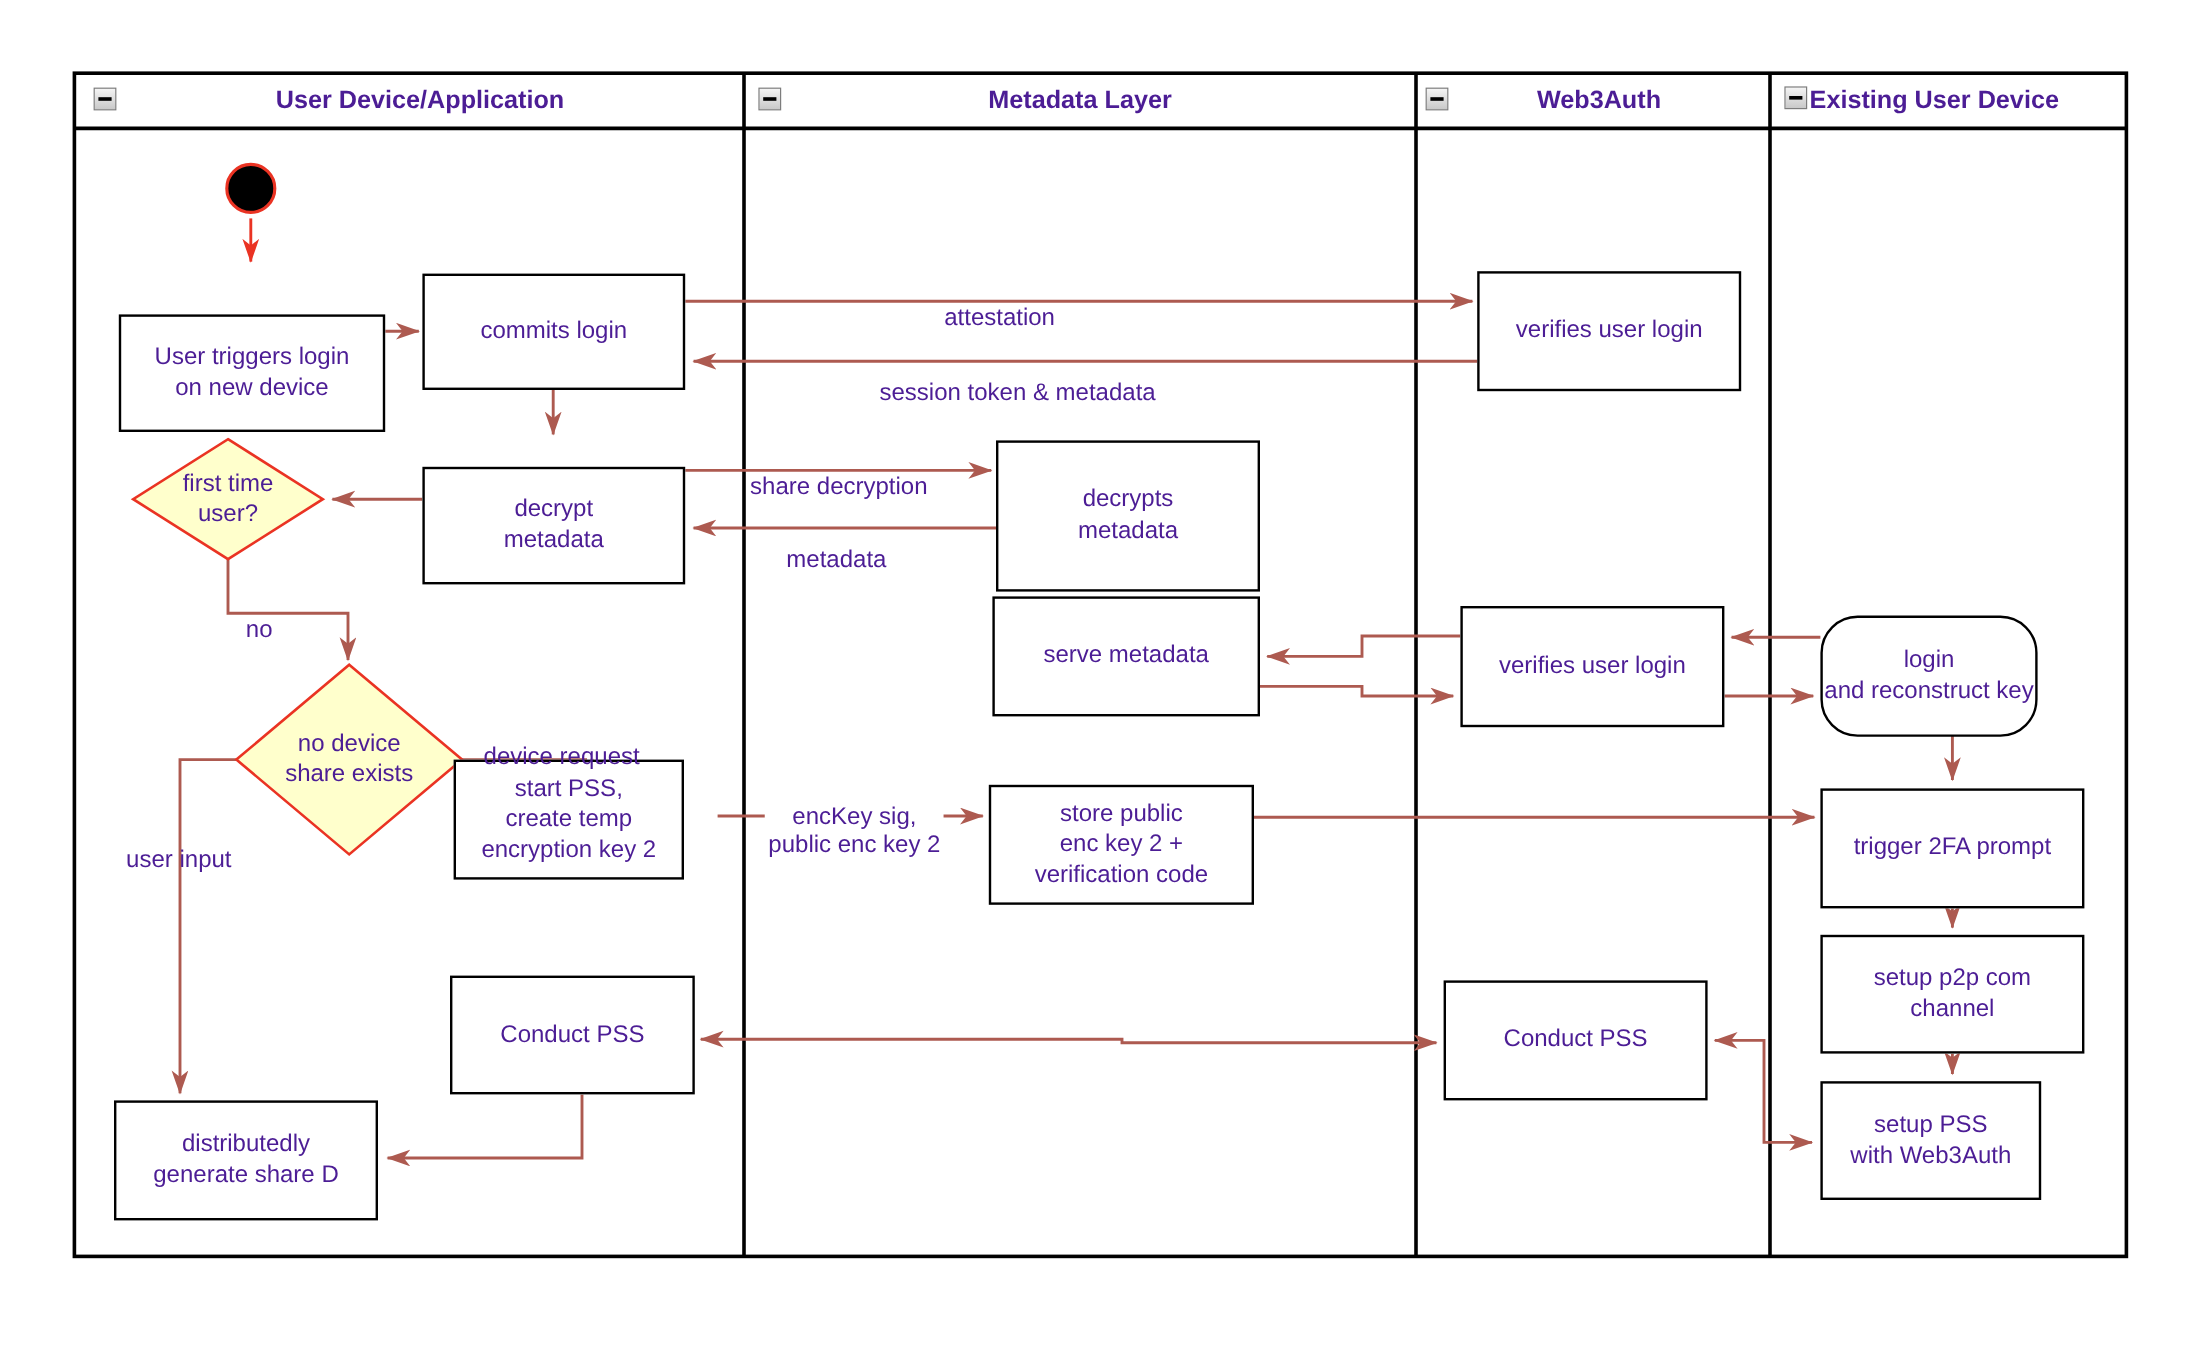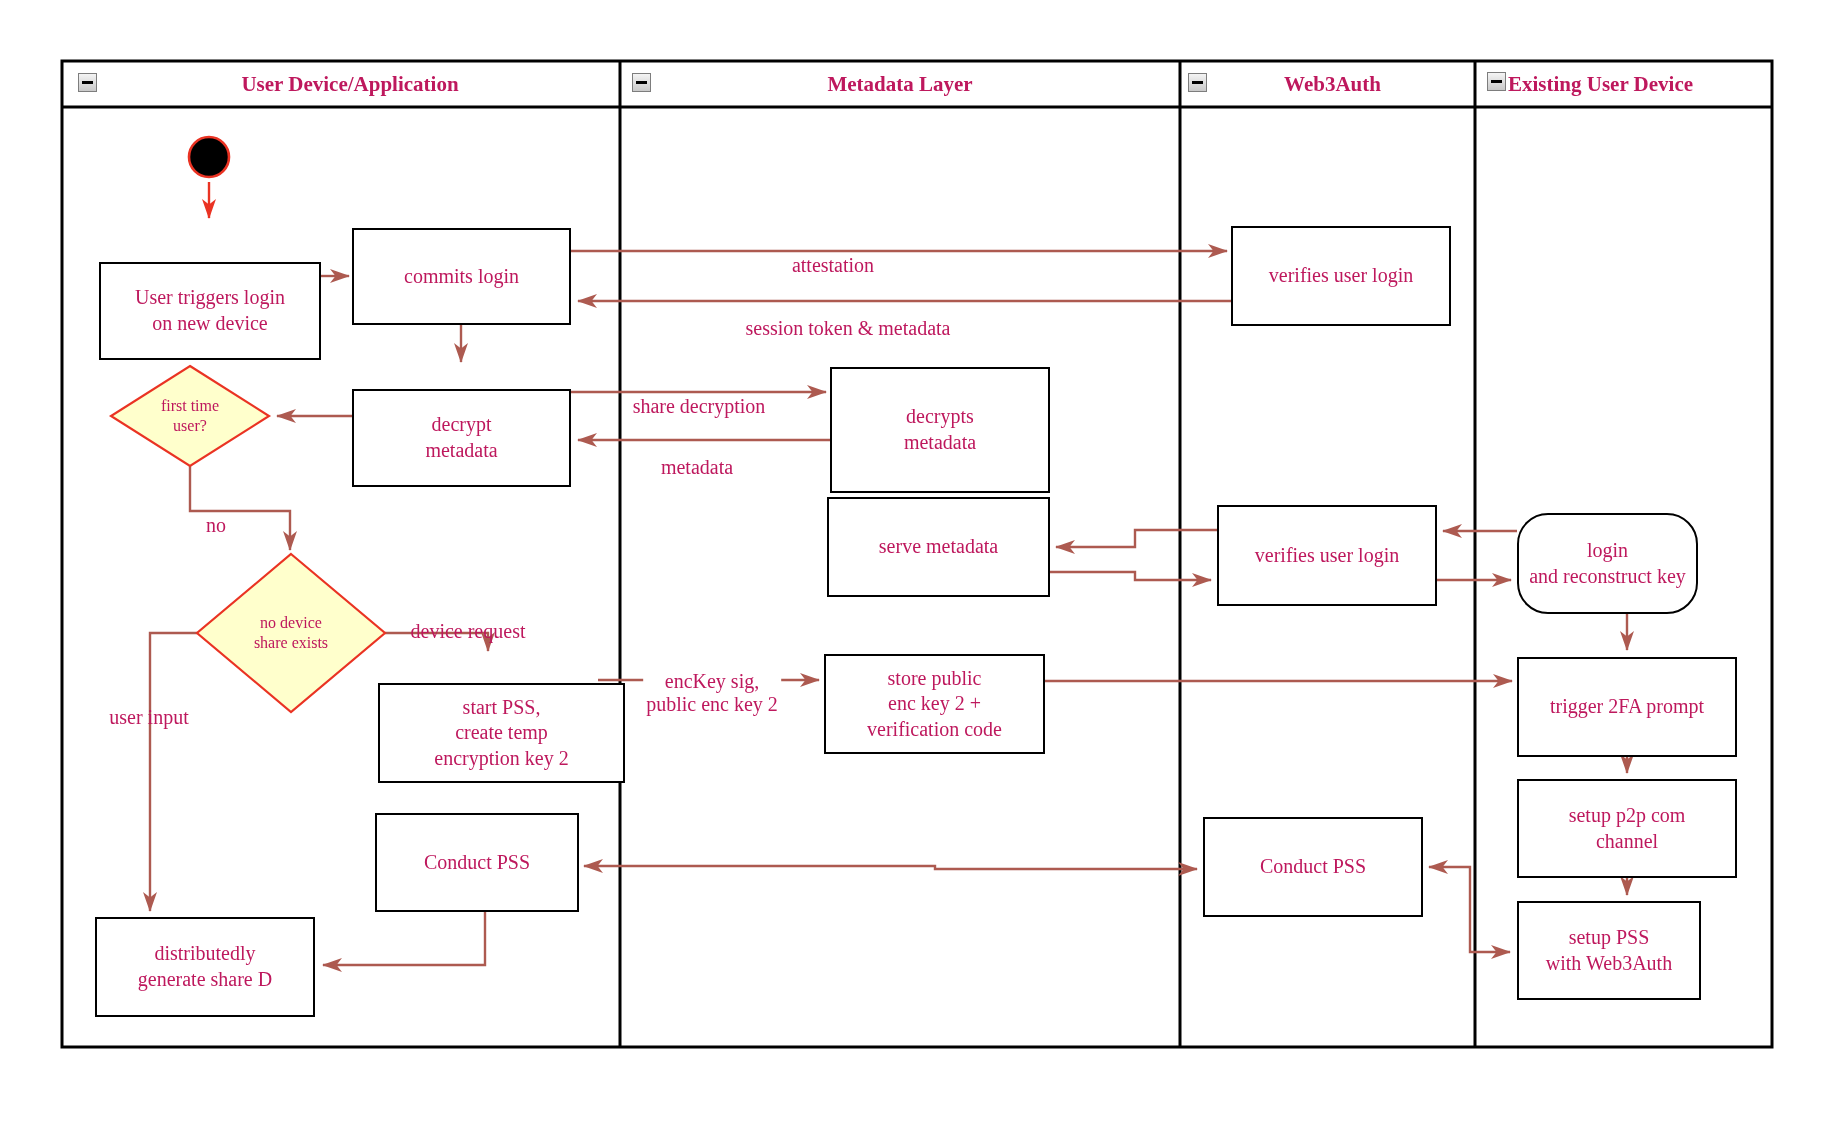--- a/index.html
+++ b/index.html
@@ -3,32 +3,32 @@
 <meta charset="utf-8">
 <style>
   :root{
     --arrow:#AD5A50;
     --red:#EA3323;
     --diamond:#FFFFCC;
     --frame:#000;
   }
   html,body{margin:0;padding:0;background:#fff;}
   #stage{position:relative;width:1822px;height:1132px;background:#fff;
-         font-family:Liberation Serif, serif;color:#be185d;overflow:hidden;}
+         font-family:Liberation Sans, sans-serif;color:#4c1d95;overflow:hidden;}
   svg{position:absolute;left:0;top:0;}
   .edge{fill:none;stroke:var(--arrow);stroke-width:2.4;}
   .edge.bright{stroke:var(--red);}
   .frame-line{stroke:var(--frame);stroke-width:3;fill:none;}
   .diamond{fill:var(--diamond);stroke:var(--red);stroke-width:2.2;}
   .startdot{fill:#000;stroke:var(--red);stroke-width:2.6;}
   .node{position:absolute;display:flex;align-items:center;justify-content:center;
         border:2.5px solid #000;background:#fff;text-align:center;
         font-size:20px;line-height:1.28;white-space:pre-line;box-sizing:border-box;}
   .dtext{position:absolute;display:flex;align-items:center;justify-content:center;
-        text-align:center;font-size:16px;line-height:1.25;white-space:pre-line;}
+        text-align:center;font-size:20px;line-height:1.25;white-space:pre-line;}
   .lbl{position:absolute;font-size:20px;line-height:1.15;text-align:center;
        white-space:pre-line;transform:translate(-50%,-50%);margin-top:13px;}
   .lbl.bg{background:#fff;padding:0 3px;}
   .lane-title{position:absolute;top:61px;height:46px;display:flex;align-items:center;
        justify-content:center;font-weight:bold;font-size:21px;}
   .lane-title.left{justify-content:flex-start;}
   .minus-btn{position:absolute;width:19px;height:19px;box-sizing:border-box;
        background:linear-gradient(#f4f4f4,#c9c9c9);border:1.5px solid #7d7d7d;
        display:flex;align-items:center;justify-content:center;}
   .minus-btn::after{content:"";width:11px;height:3px;background:#000;display:block;}
@@ -92,21 +92,21 @@
   <div class="lane-title" style="left:100px;width:500px;">User Device/Application</div>
   <div class="lane-title" style="left:655px;width:490px;">Metadata Layer</div>
   <div class="lane-title" style="left:1210px;width:245px;">Web3Auth</div>
   <div class="lane-title left" style="left:1508px;width:260px;">Existing User Device</div>
 
   <div class="node" style="left:99px;top:227px;width:222px;height:98px;margin-top:35px;">User triggers login
 on new device</div>
   <div class="node" style="left:352px;top:228px;width:219px;height:97px;">commits login</div>
   <div class="node" style="left:352px;top:389px;width:219px;height:98px;">decrypt
 metadata</div>
-  <div class="node" style="left:378px;top:683px;width:247px;height:100px;">start PSS,
+  <div class="node" style="left:378px;top:633px;width:192px;height:100px;">start PSS,
 create temp
 encryption key 2</div>
   <div class="node" style="left:375px;top:813px;width:204px;height:99px;">Conduct PSS</div>
   <div class="node" style="left:95px;top:917px;width:220px;height:100px;">distributedly
 generate share D</div>
 
   <div class="node" style="left:830px;top:367px;width:220px;height:126px;">decrypts
 metadata</div>
   <div class="node" style="left:827px;top:497px;width:223px;height:100px;">serve metadata</div>
   <div class="node" style="left:824px;top:654px;width:221px;height:100px;">store public

